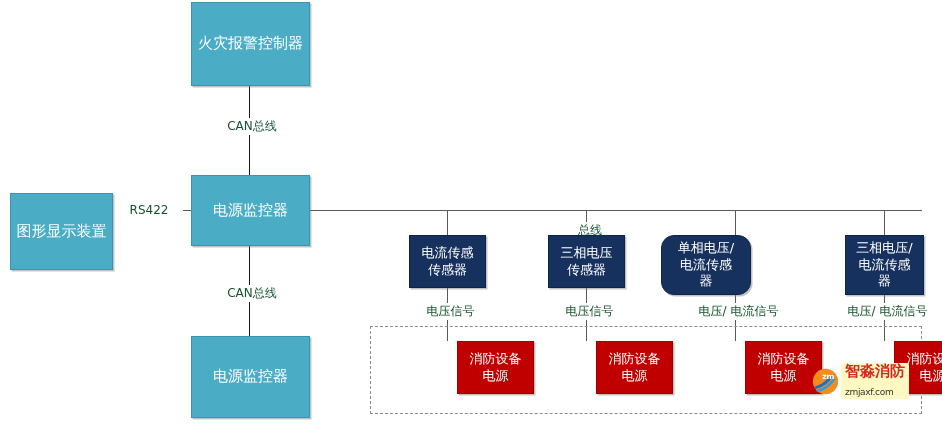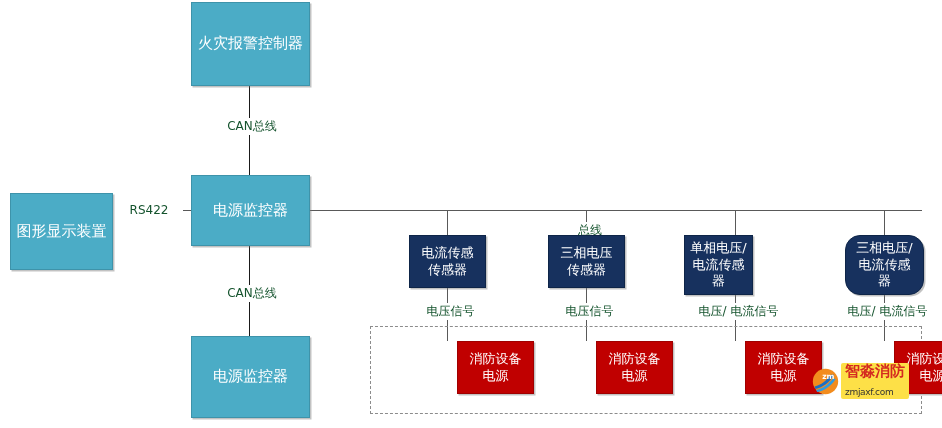--- a/index.html
+++ b/index.html
@@ -97,21 +97,21 @@
     position: absolute;
     z-index: 9;
     display: flex;
     align-items: center;
     pointer-events: none;
   }
   .wm-badge {
     display: flex;
     flex-direction: column;
     justify-content: center;
-    background: #fde047;
+    background: #fef9c3;
     border-radius: 2px;
     padding: 1px 4px 2px 4px;
     line-height: 1;
   }
   .wm-title {
     font-size: 15px;
     font-weight: bold;
     color: #D42A20;
     letter-spacing: 0px;
   }
@@ -160,25 +160,25 @@
   <div class="node teal" style="left:191px; top:175px; width:119px; height:71px;">电源监控器</div>
 
   <div class="node teal" style="left:191px; top:336px; width:119px; height:82px;">电源监控器</div>
 
   <div class="node navy" style="left:409px; top:235px; width:77px; height:53px;">电流传感
 传感器</div>
 
   <div class="node navy" style="left:548px; top:235px; width:77px; height:53px;text-align:center;">三相电压
 传感器</div>
 
-  <div class="node navy" style="left:684px; top:235px; width:69px; height:60px;">单相电压/
+  <div class="node navy" style="left:661px; top:235px; width:90px; height:60px;border-radius:13px;">单相电压/
 电流传感
 器</div>
 
-  <div class="node navy" style="left:845px; top:235px; width:79px; height:60px;border-radius:15px;">三相电压/
+  <div class="node navy" style="left:845px; top:235px; width:79px; height:60px;">三相电压/
 电流传感
 器</div>
 
   <div class="node red" style="left:409px; top:341px; width:77px; height:53px;">消防设备
 电源</div>
 
   <div class="node red" style="left:548px; top:341px; width:77px; height:53px;">消防设备
 电源</div>
 
   <div class="node red" style="left:697px; top:341px; width:77px; height:53px;">消防设备

